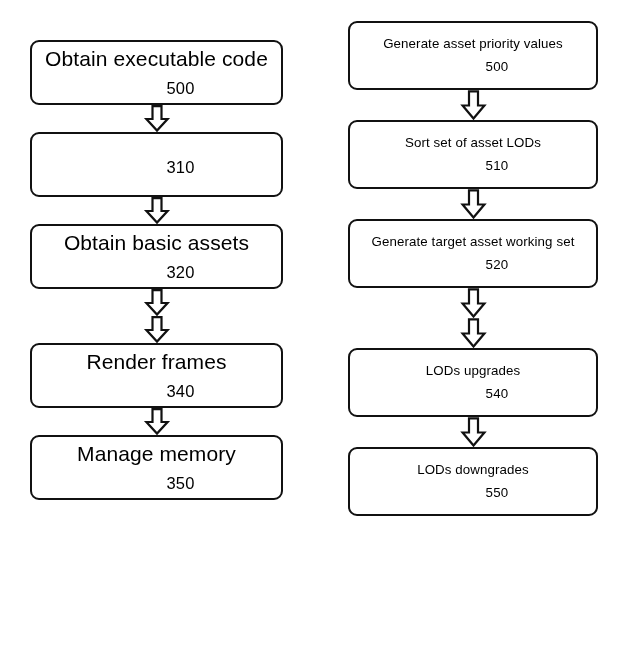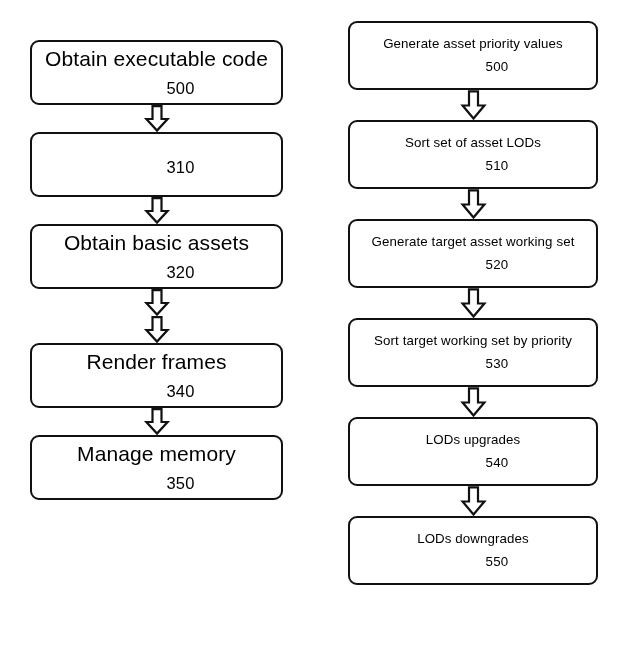--- a/index.html
+++ b/index.html
@@ -201,24 +201,20 @@
       <span class="node-label">Generate target asset working set</span>
       <span class="node-ref">520</span>
     </div>
 
     <div class="connector">
       <svg width="25" height="30" viewBox="0 0 25 30">
         <polygon class="arrow-shape" points="8,1.3 17,1.3 17,15.5 23.4,15.5 12.5,28.5 1.6,15.5 8,15.5"></polygon>
       </svg>
     </div>
 
-    <div class="node-box">
-      <span class="node-label">Sort target working set by priority</span>
-      <span class="node-ref">530</span>
-    </div>
 
     <div class="connector">
       <svg width="25" height="30" viewBox="0 0 25 30">
         <polygon class="arrow-shape" points="8,1.3 17,1.3 17,15.5 23.4,15.5 12.5,28.5 1.6,15.5 8,15.5"></polygon>
       </svg>
     </div>
 
     <div class="node-box">
       <span class="node-label">LODs upgrades</span>
       <span class="node-ref">540</span>

